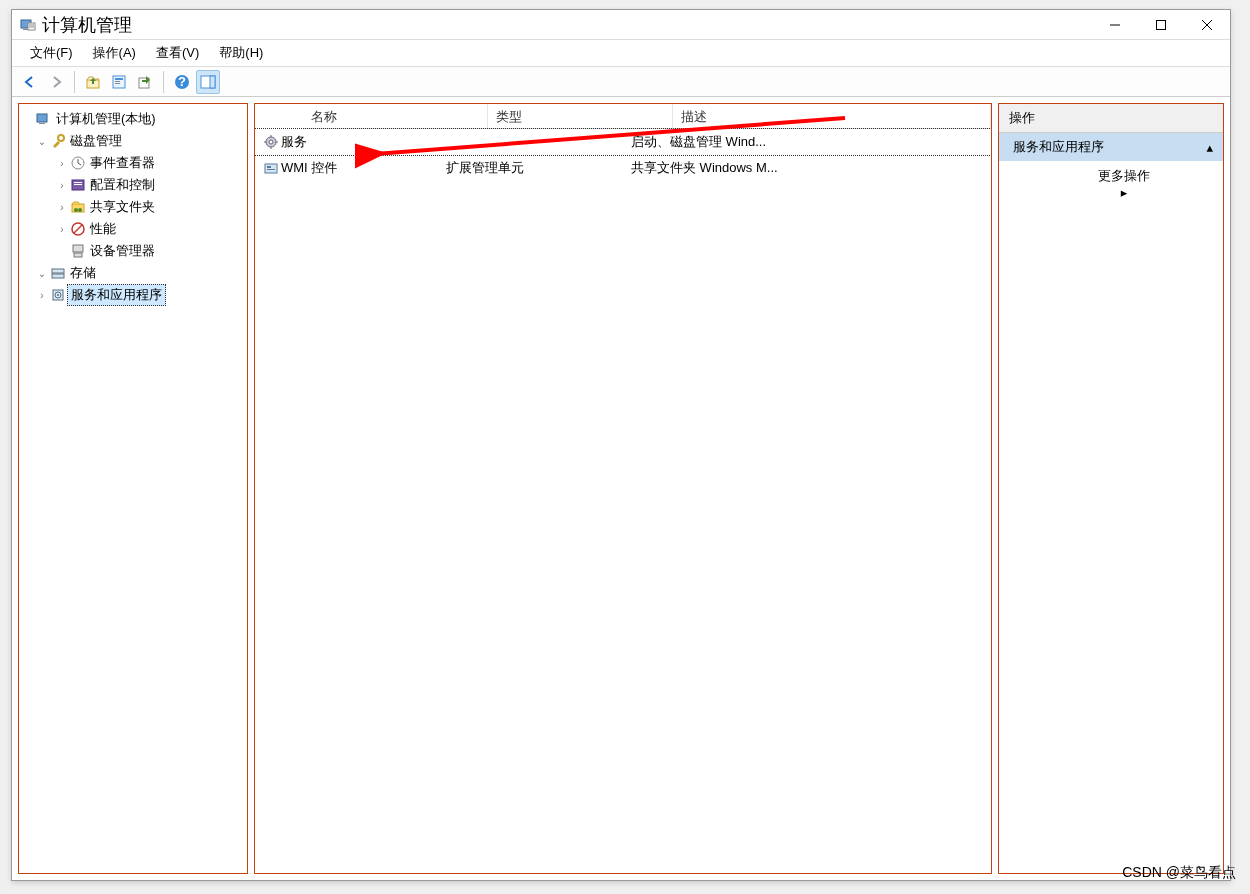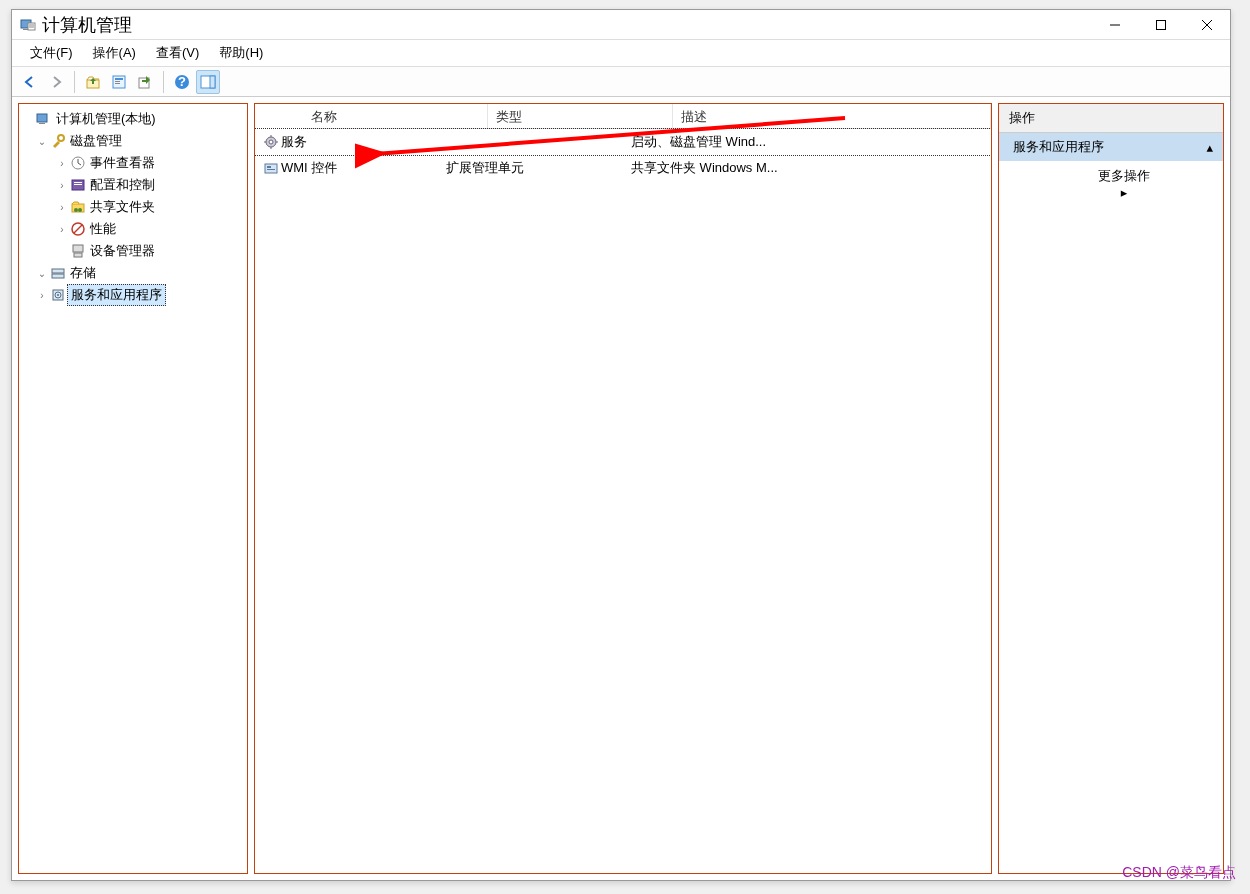--- a/index.html
+++ b/index.html
@@ -34,21 +34,21 @@
     .list-row { display:flex; align-items:center; height:26px; padding-left:6px; }
     .list-row.sel { outline:1px dotted #333; }
     .list-row .ic{ width:20px; display:inline-flex; align-items:center; justify-content:center;}
     .list-row .c-name{ width:165px; text-overflow:ellipsis; overflow:hidden; white-space:nowrap;}
     .list-row .c-type{ width:185px;}
     .list-row .c-desc{ flex:1; text-overflow:ellipsis; overflow:hidden; white-space:nowrap; padding-right:10px;}
     .actions-header { background:#f0f0f0; padding:5px 10px; font-weight:normal; border-bottom:1px solid #ccc;}
     .actions-subheader { background:#c7ddf2; padding:5px 10px 5px 14px; display:flex; align-items:center; justify-content:space-between;}
     .actions-item { padding:6px 10px 6px 36px; display:flex; align-items:center; justify-content:space-between;flex-direction:column;}
     .red-arrow { position:absolute; z-index:50; }
-    .watermark { position:absolute; right:14px; bottom:12px; color:#a21caf; font-size:14px; pointer-events:none;}
+    .watermark { position:absolute; right:14px; bottom:12px; color:#000000; font-size:14px; pointer-events:none;}
   </style>
 </head>
 <body>
 
 <div class="window">
 
   <div class="titlebar">
     <span class="title-icon">
       <svg width="16" height="16" viewBox="0 0 16 16">
           <rect x="1" y="3" width="10" height="8" fill="#6aa1d8" stroke="#36648b"></rect>

